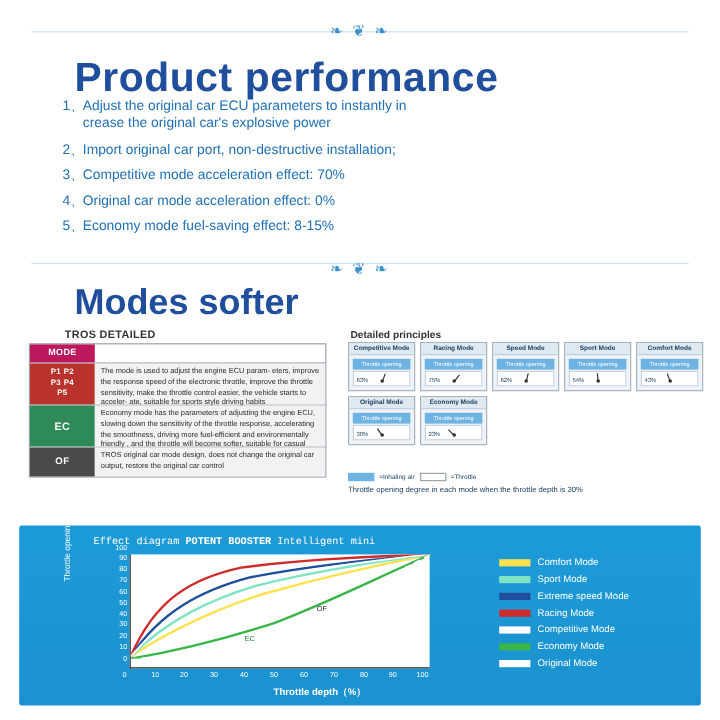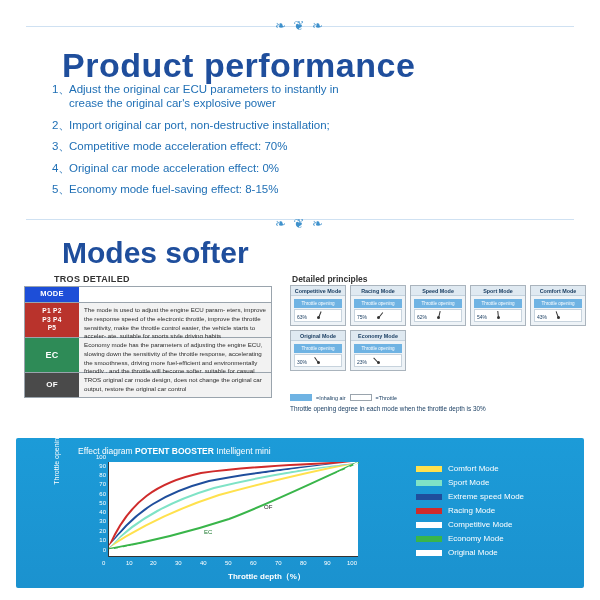--- a/index.html
+++ b/index.html
@@ -100,21 +100,21 @@
   .mrow:last-child { border-bottom:none; }
   .mcell-l {
     width:54px; flex:none; color:#fff; font-size:7px; font-weight:bold;
     display:flex; align-items:center; justify-content:center; text-align:center;
     padding:2px; line-height:1.35; letter-spacing:.3px;
   }
   .mcell-r {
     flex:1; background:#f2f2f2; color:#2b2b2b; font-size:6.2px; line-height:1.42;
     padding:3px 5px;
   }
-  .r0 .mcell-l { background:#1d4ed8; height:15px; font-size:7.5px; }
+  .r0 .mcell-l { background:#be185d; height:15px; font-size:7.5px; }
   .r0 .mcell-r { background:#f2f2f2; font-size:7.5px; font-weight:bold; padding-top:3px; }
   .r1 .mcell-l { background:#b9332c; height:34px; font-size:6.6px; }
   .r1 .mcell-r { height:34px; }
   .r3 .mcell-l { background:#2e8b57; height:34px; font-size:9px; }
   .r3 .mcell-r { height:34px; }
   .r4 .mcell-l { background:#4a4a4a; height:24px; font-size:8px; }
   .r4 .mcell-r { height:24px; }
 
   
   .cards { position:absolute; left:290px; top:63px; width:296px; }
@@ -152,21 +152,21 @@
     font-size:6.4px; color:#1b3f63; line-height:1.4;
   }
 
   
   .sec3 {
     position:absolute; left:16px; top:438px; width:568px; height:150px;
     background:#1a9ad6;
     background:linear-gradient(180deg,#1c9bd8,#1b92cf);
     border-radius:2px;
   }
-  .eff-title { position:absolute; left:62px; top:8px; font-size:8.5px; color:#ffffff; }
+  .eff-title { position:absolute; left:62px; top:8px; font-size:8.5px; color:#ffffff;font-family:Liberation Mono, monospace; }
   .eff-title b { font-weight:bold; }
 
   .plot {
     position:absolute; left:92px; top:24px; width:250px; height:95px;
     background:#ffffff;
     border-left:1px solid #333; border-bottom:1px solid #333;
   }
   .ylabel {
     position:absolute; left:34px; top:36px; width:14px;
     font-size:7px; color:#fff; text-align:center; line-height:1.05;

